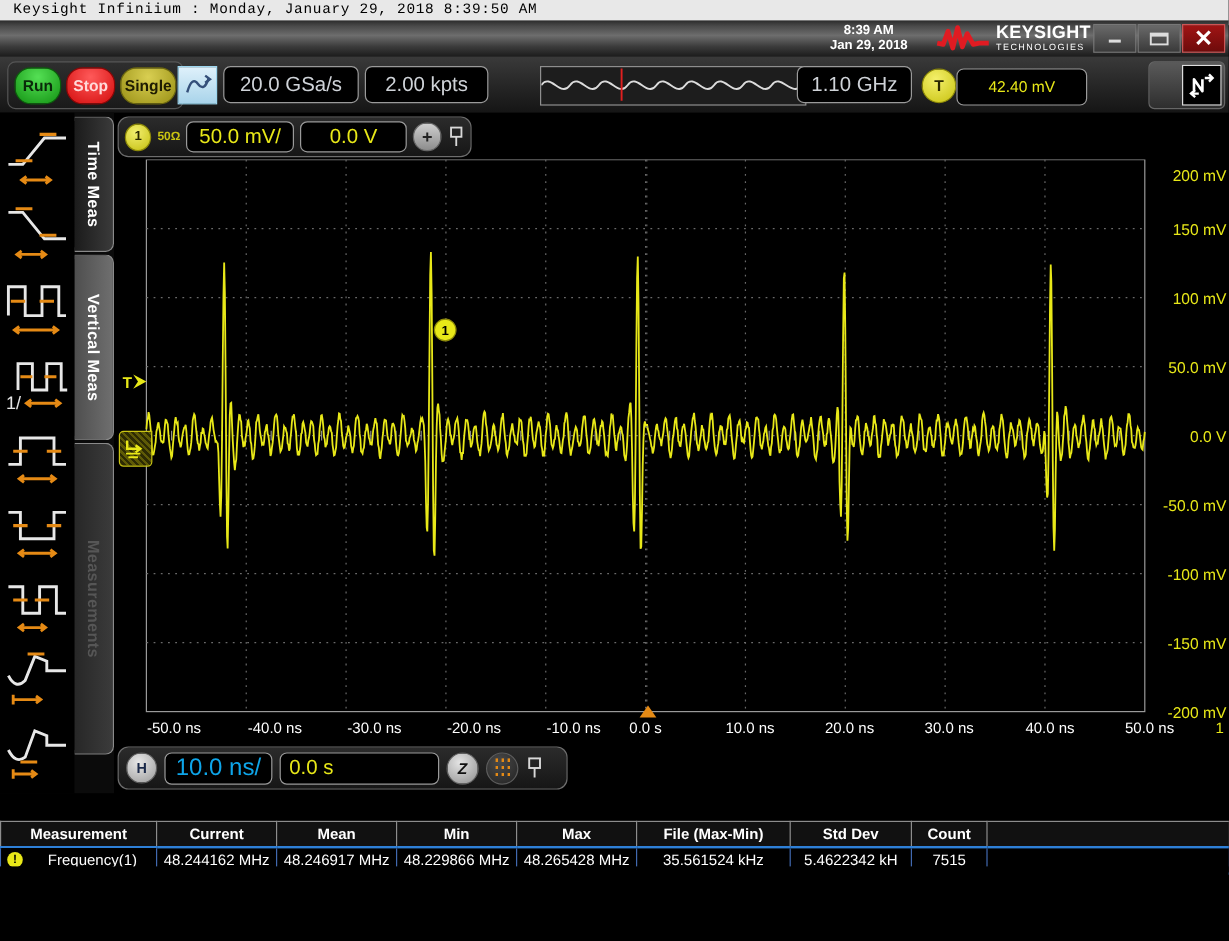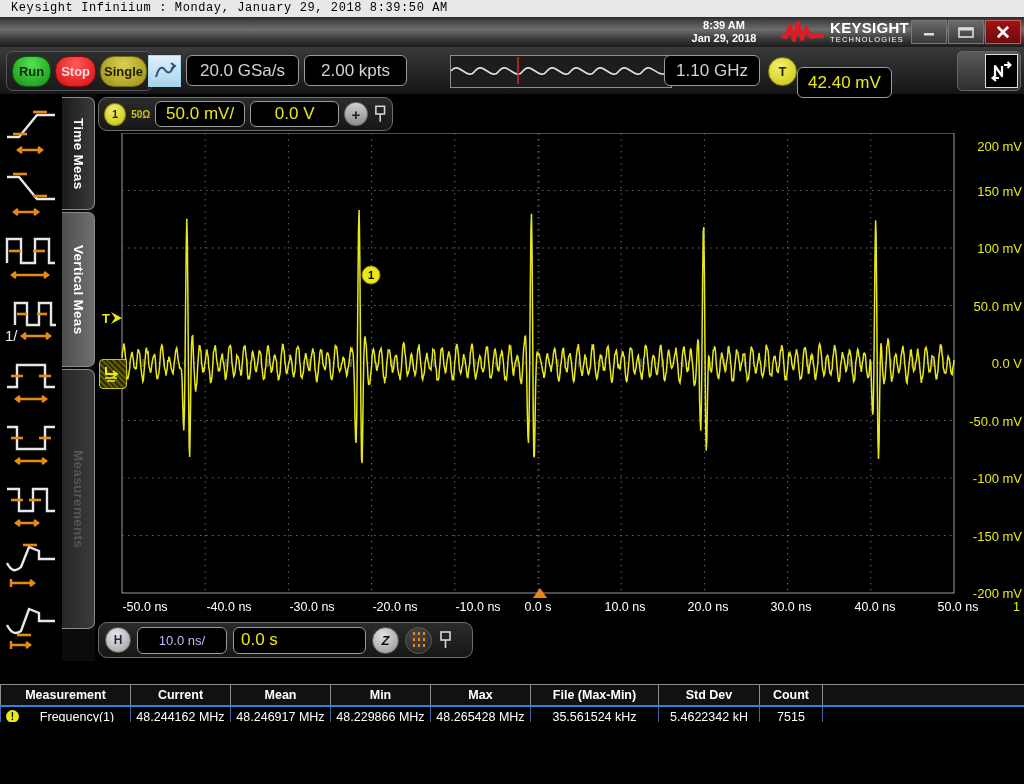--- a/index.html
+++ b/index.html
@@ -49,21 +49,21 @@
   .valbox{background:#000;border:1px solid #9a9a9a;border-radius:6px;color:#cfd3d8;
     display:flex;align-items:center;justify-content:center;box-sizing:border-box;}
   .tb-samp{position:absolute;left:186px;top:8px;width:113px;height:31px;font-size:17px;}
   .tb-pts{position:absolute;left:304px;top:8px;width:103px;height:31px;font-size:17px;}
   .wavepanel{position:absolute;left:450px;top:8px;width:220px;height:31px;background:#1d1d1d;
     border:1px solid #8e8e8e;overflow:hidden;}
   .tb-bw{position:absolute;left:664px;top:8px;width:96px;height:31px;font-size:17px;}
   .trigdot{position:absolute;left:768px;top:10px;width:27px;height:27px;border-radius:50%;
     background:radial-gradient(circle at 40% 30%,#f4f06a,#c8c211);border:1px solid #8e8a08;
     display:flex;align-items:center;justify-content:center;color:#2b2800;font-size:13px;font-weight:bold;}
-  .tb-trig{position:absolute;left:797px;top:20px;width:95px;height:31px;font-size:17px;color:#e8e818;}
+  .tb-trig{position:absolute;left:797px;top:10px;width:109px;height:31px;font-size:13px;color:#e8e818;}
   .tb-right{position:absolute;left:957px;top:4px;width:62px;height:38px;border:1px solid #666;border-radius:5px;
     background:linear-gradient(180deg,#5a5a5a,#2e2e2e);}
   .tb-right .sq{position:absolute;right:2px;top:2px;width:31px;height:32px;background:#000;border:1px solid #ddd;
     display:flex;align-items:center;justify-content:center;}
 
   
   .sidebar{position:absolute;left:0;top:94px;width:95px;height:567px;background:#0b0b0b;}
   .meas-icons{position:absolute;left:0;top:0;width:62px;height:567px;background:#000;
     display:flex;flex-direction:column;align-items:center;padding-top:6px;box-sizing:border-box;gap:0px;}
   .mi-cell{width:60px;height:62px;display:flex;align-items:center;justify-content:center;}
@@ -89,21 +89,21 @@
   .cb-v{width:93px;height:26px;font-size:17px;color:#e8e818;}
   .cb-off{width:93px;height:26px;font-size:17px;color:#e8e818;}
   .plusbtn{width:22px;height:22px;border-radius:50%;background:linear-gradient(180deg,#cfcfcf,#8d8d8d);
     border:1px solid #666;color:#222;font-size:15px;font-weight:bold;display:flex;align-items:center;justify-content:center;}
 
   
   .horizbar{position:absolute;left:98px;top:622px;width:375px;height:36px;border:1px solid #6d6d6d;
     border-radius:9px;background:linear-gradient(180deg,#2b2b2b,#161616);display:flex;align-items:center;padding:0 6px;box-sizing:border-box;gap:6px;}
   .hdot{width:24px;height:24px;border-radius:50%;background:radial-gradient(circle at 40% 30%,#e8e8e8,#9a9a9a);
     border:1px solid #5d5d5d;color:#1b2a4a;font-size:12px;font-weight:bold;display:flex;align-items:center;justify-content:center;}
-  .hb-v{width:90px;height:27px;font-size:13px;color:#c4b5fd;}
+  .hb-v{width:90px;height:27px;font-size:20px;color:#0ea5e9;}
   .hb-pos{width:133px;height:27px;font-size:17px;color:#e8e818;justify-content:flex-start;padding-left:7px;}
   .zbtn{width:25px;height:25px;border-radius:50%;background:radial-gradient(circle at 40% 30%,#e4e4e4,#8f8f8f);
     border:1px solid #5d5d5d;color:#111;font-size:13px;font-weight:bold;font-style:italic;display:flex;align-items:center;justify-content:center;}
   .dotsbtn{width:25px;height:25px;border-radius:50%;background:radial-gradient(circle at 40% 30%,#4a4a4a,#222);
     border:1px solid #5d5d5d;display:flex;align-items:center;justify-content:center;gap:3px;}
   .dotsbtn i{display:block;width:2px;height:16px;background:repeating-linear-gradient(180deg,#e58a15 0 3px,transparent 3px 6px);}
 
   
   .plotwrap{position:absolute;left:98px;top:133px;width:926px;height:487px;}
   .yaxis{position:absolute;left:856px;top:0;width:70px;height:487px;}

